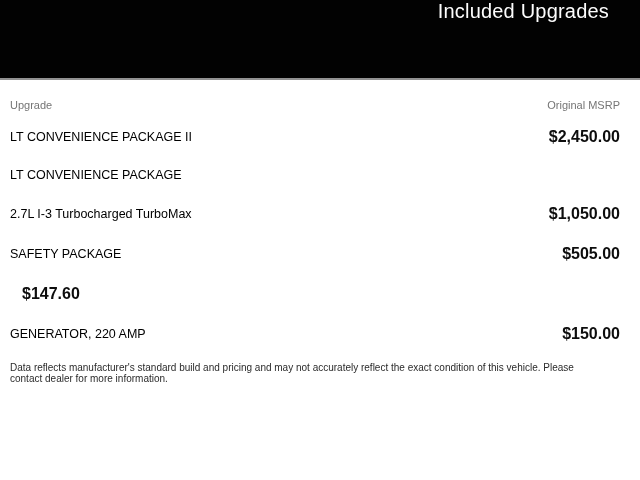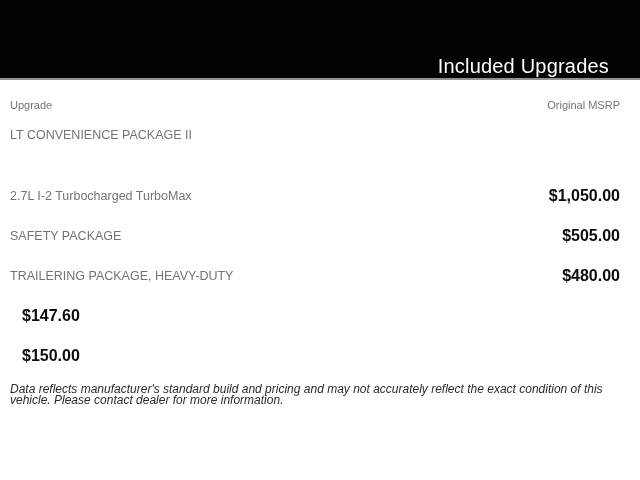--- a/index.html
+++ b/index.html
@@ -9,21 +9,21 @@
     height: 480px;
     background: #ffffff;
     overflow: hidden;
     font-family: "Liberation Sans", sans-serif;
   }
   .banner {
     height: 80px;
     background: #020202;
     border-bottom: 2px solid #919191;
     display: flex;
-    align-items: flex-end;
+    align-items: flex-start;
     justify-content: flex-end;
     padding-right: 31px;
     box-sizing: border-box;
   }
   .banner-title {
     color: #fdfdfd;
     font-size: 20px;
     font-weight: 400;
     letter-spacing: 0.2px;
   }
@@ -43,40 +43,39 @@
     font-weight: 400;
   }
   .row {
     display: flex;
     justify-content: space-between;
     align-items: center;
     padding: 11px 0;
     box-sizing: border-box;
   }
   .upgrade-name {
-    color: #737373;
+    color: #000000;
     font-size: 12.5px;
     line-height: 15px;
     max-width: 352px;
   }
   .upgrade-price {
     color: #0d0d0d;
     font-size: 16px;
     font-weight: 700;
     white-space: nowrap;
     flex-shrink: 0;
     margin-left: 12px;
   }
   .disclaimer {
     margin: 8px 0 0 0;
     padding-right: 14px;
     color: #2b2b2b;
-    font-size: 12px;
+    font-size: 10px;
     line-height: 11px;
-    font-style: italic;
   }
 </style>
 </head>
 <body>
 
 <div class="screen">
 
   <div class="banner">
     <span class="banner-title">Included Upgrades</span>
   </div>
@@ -84,46 +83,45 @@
   <div class="table">
 
     <div class="col-headers">
       <span class="col-header">Upgrade</span>
       <span class="col-header">Original MSRP</span>
     </div>
 
     <div id="table-body">
   <div class="row">
     <span class="upgrade-name">LT CONVENIENCE PACKAGE II</span>
+    <span class="upgrade-price">$2,450.00</span>
   </div>
 
   <div class="row">
+    <span class="upgrade-name">LT CONVENIENCE PACKAGE</span>
   </div>
 
   <div class="row">
-    <span class="upgrade-name">2.7L I-2 Turbocharged TurboMax</span>
+    <span class="upgrade-name">2.7L I-3 Turbocharged TurboMax</span>
     <span class="upgrade-price">$1,050.00</span>
   </div>
 
   <div class="row">
     <span class="upgrade-name">SAFETY PACKAGE</span>
     <span class="upgrade-price">$505.00</span>
   </div>
 
-  <div class="row">
-    <span class="upgrade-name">TRAILERING PACKAGE, HEAVY-DUTY</span>
-    <span class="upgrade-price">$480.00</span>
-  </div>
 
 
   <div class="row">
     <span class="upgrade-price">$147.60</span>
   </div>
 
   <div class="row">
+    <span class="upgrade-name">GENERATOR, 220 AMP</span>
     <span class="upgrade-price">$150.00</span>
   </div>
 </div>
 
     <p class="disclaimer">Data reflects manufacturer's standard build and pricing and may not accurately reflect the exact condition of this vehicle. Please contact dealer for more information.</p>
   </div>
 
 </div>
 
 </body></html>

